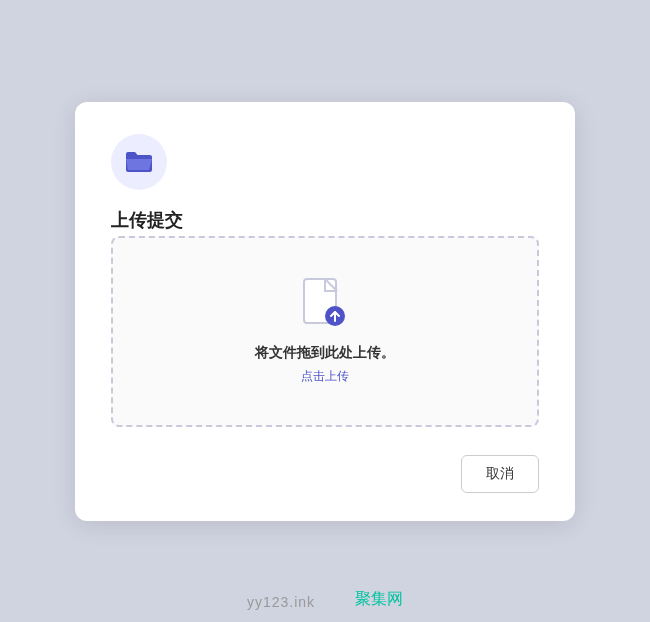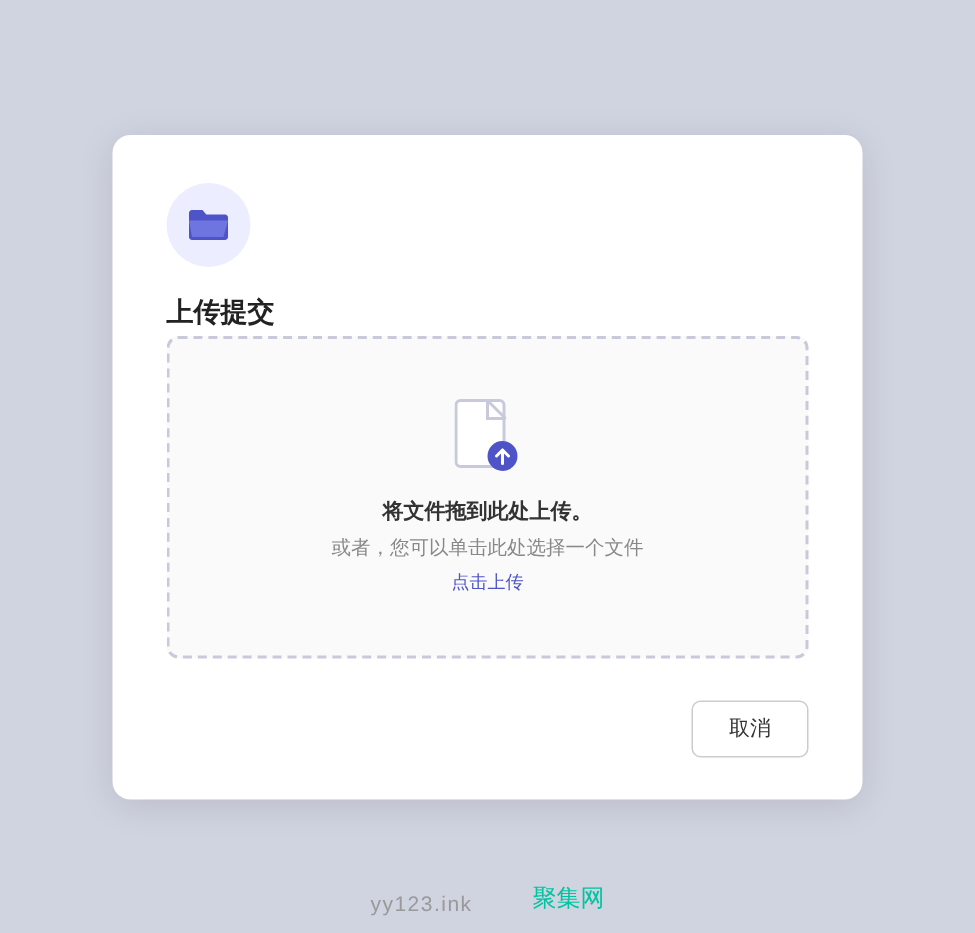--- a/index.html
+++ b/index.html
@@ -168,21 +168,20 @@
       <rect x="1" y="1" width="32" height="44" rx="3" fill="white" stroke="#c8cadc" stroke-width="2"></rect>
       <path d="M22 1V13H34" stroke="#c8cadc" stroke-width="2" fill="none"></path>
       <path d="M22 1L34 13" stroke="#c8cadc" stroke-width="2"></path>
 
       <circle cx="32" cy="38" r="10" fill="#4e54c8"></circle>
       <path d="M28 38 L32 34 L36 38" stroke="white" stroke-width="2" fill="none" stroke-linecap="round" stroke-linejoin="round"></path>
       <path d="M32 34 L32 43" stroke="white" stroke-width="2" stroke-linecap="round"></path>
     </svg>
 
     <div class="drag-text">将文件拖到此处上传。</div>
-    <div class="alt-text">或者，您可以单击此处选择一个文件</div>
     <a class="upload-link">点击上传</a>
   </div>
 
   <div class="dialog-actions">
     <button class="btn-cancel">取消</button>
   </div>
 
 </div>
 
 <div class="watermark-bottom">

